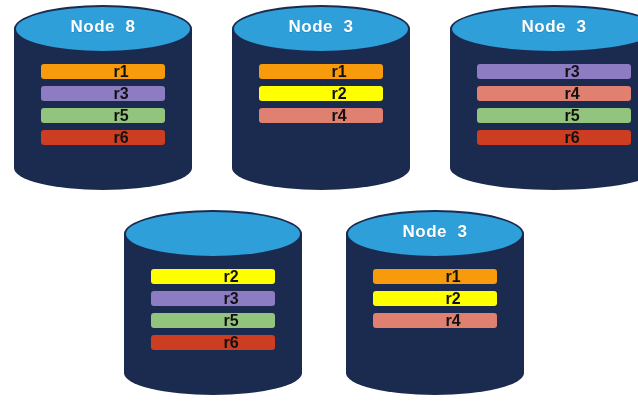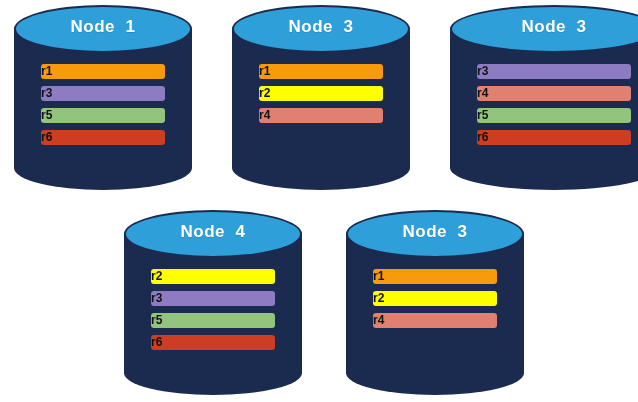--- a/index.html
+++ b/index.html
@@ -73,36 +73,38 @@
     left: 0;
     right: 0;
     z-index: 4;
   }
   .replica {
     height: 15px;
     margin-bottom: 7px;
     border-radius: 3px;
     color: #111111;
     font-weight: bold;
-    font-size: 12px;
+    font-size: 16px;
     line-height: 15px;
+    text-align: center;
     box-sizing: border-box;
+    padding-left: 36px;
   }
   .replica:last-child { margin-bottom: 0; }
 </style>
 </head>
 <body>
 
 <div id="canvas">
     <div class="node" style="left: 14px; top: 5px; width: 178px; height: 185px;">
       <div class="cyl">
         <div class="cyl-body" style="background: rgb(27, 43, 80);"></div>
         <div class="cyl-top" style="background: rgb(46, 159, 216);"></div>
       </div>
-      <div class="node-title">Node  1</div>
+      <div class="node-title">Node  8</div>
       <div class="replicas" style="left: 27px; right: 27px; top: 59px;">
         <div class="replica" style="background: rgb(247, 155, 12);">r1</div>
         <div class="replica" style="background: rgb(142, 124, 195);">r3</div>
         <div class="replica" style="background: rgb(147, 196, 125);">r5</div>
         <div class="replica" style="background: rgb(204, 61, 34);">r6</div>
       </div>
     </div>
     <div class="node" style="left: 232px; top: 5px; width: 178px; height: 185px;">
       <div class="cyl">
         <div class="cyl-body" style="background: rgb(27, 43, 80);"></div>
@@ -126,21 +128,20 @@
         <div class="replica" style="background: rgb(224, 128, 112);">r4</div>
         <div class="replica" style="background: rgb(147, 196, 125);">r5</div>
         <div class="replica" style="background: rgb(204, 61, 34);">r6</div>
       </div>
     </div>
     <div class="node" style="left: 124px; top: 210px; width: 178px; height: 185px;">
       <div class="cyl">
         <div class="cyl-body" style="background: rgb(27, 43, 80);"></div>
         <div class="cyl-top" style="background: rgb(46, 159, 216);"></div>
       </div>
-      <div class="node-title">Node  4</div>
       <div class="replicas" style="left: 27px; right: 27px; top: 59px;">
         <div class="replica" style="background: rgb(255, 255, 0);">r2</div>
         <div class="replica" style="background: rgb(142, 124, 195);">r3</div>
         <div class="replica" style="background: rgb(147, 196, 125);">r5</div>
         <div class="replica" style="background: rgb(204, 61, 34);">r6</div>
       </div>
     </div>
     <div class="node" style="left: 346px; top: 210px; width: 178px; height: 185px;">
       <div class="cyl">
         <div class="cyl-body" style="background: rgb(27, 43, 80);"></div>

